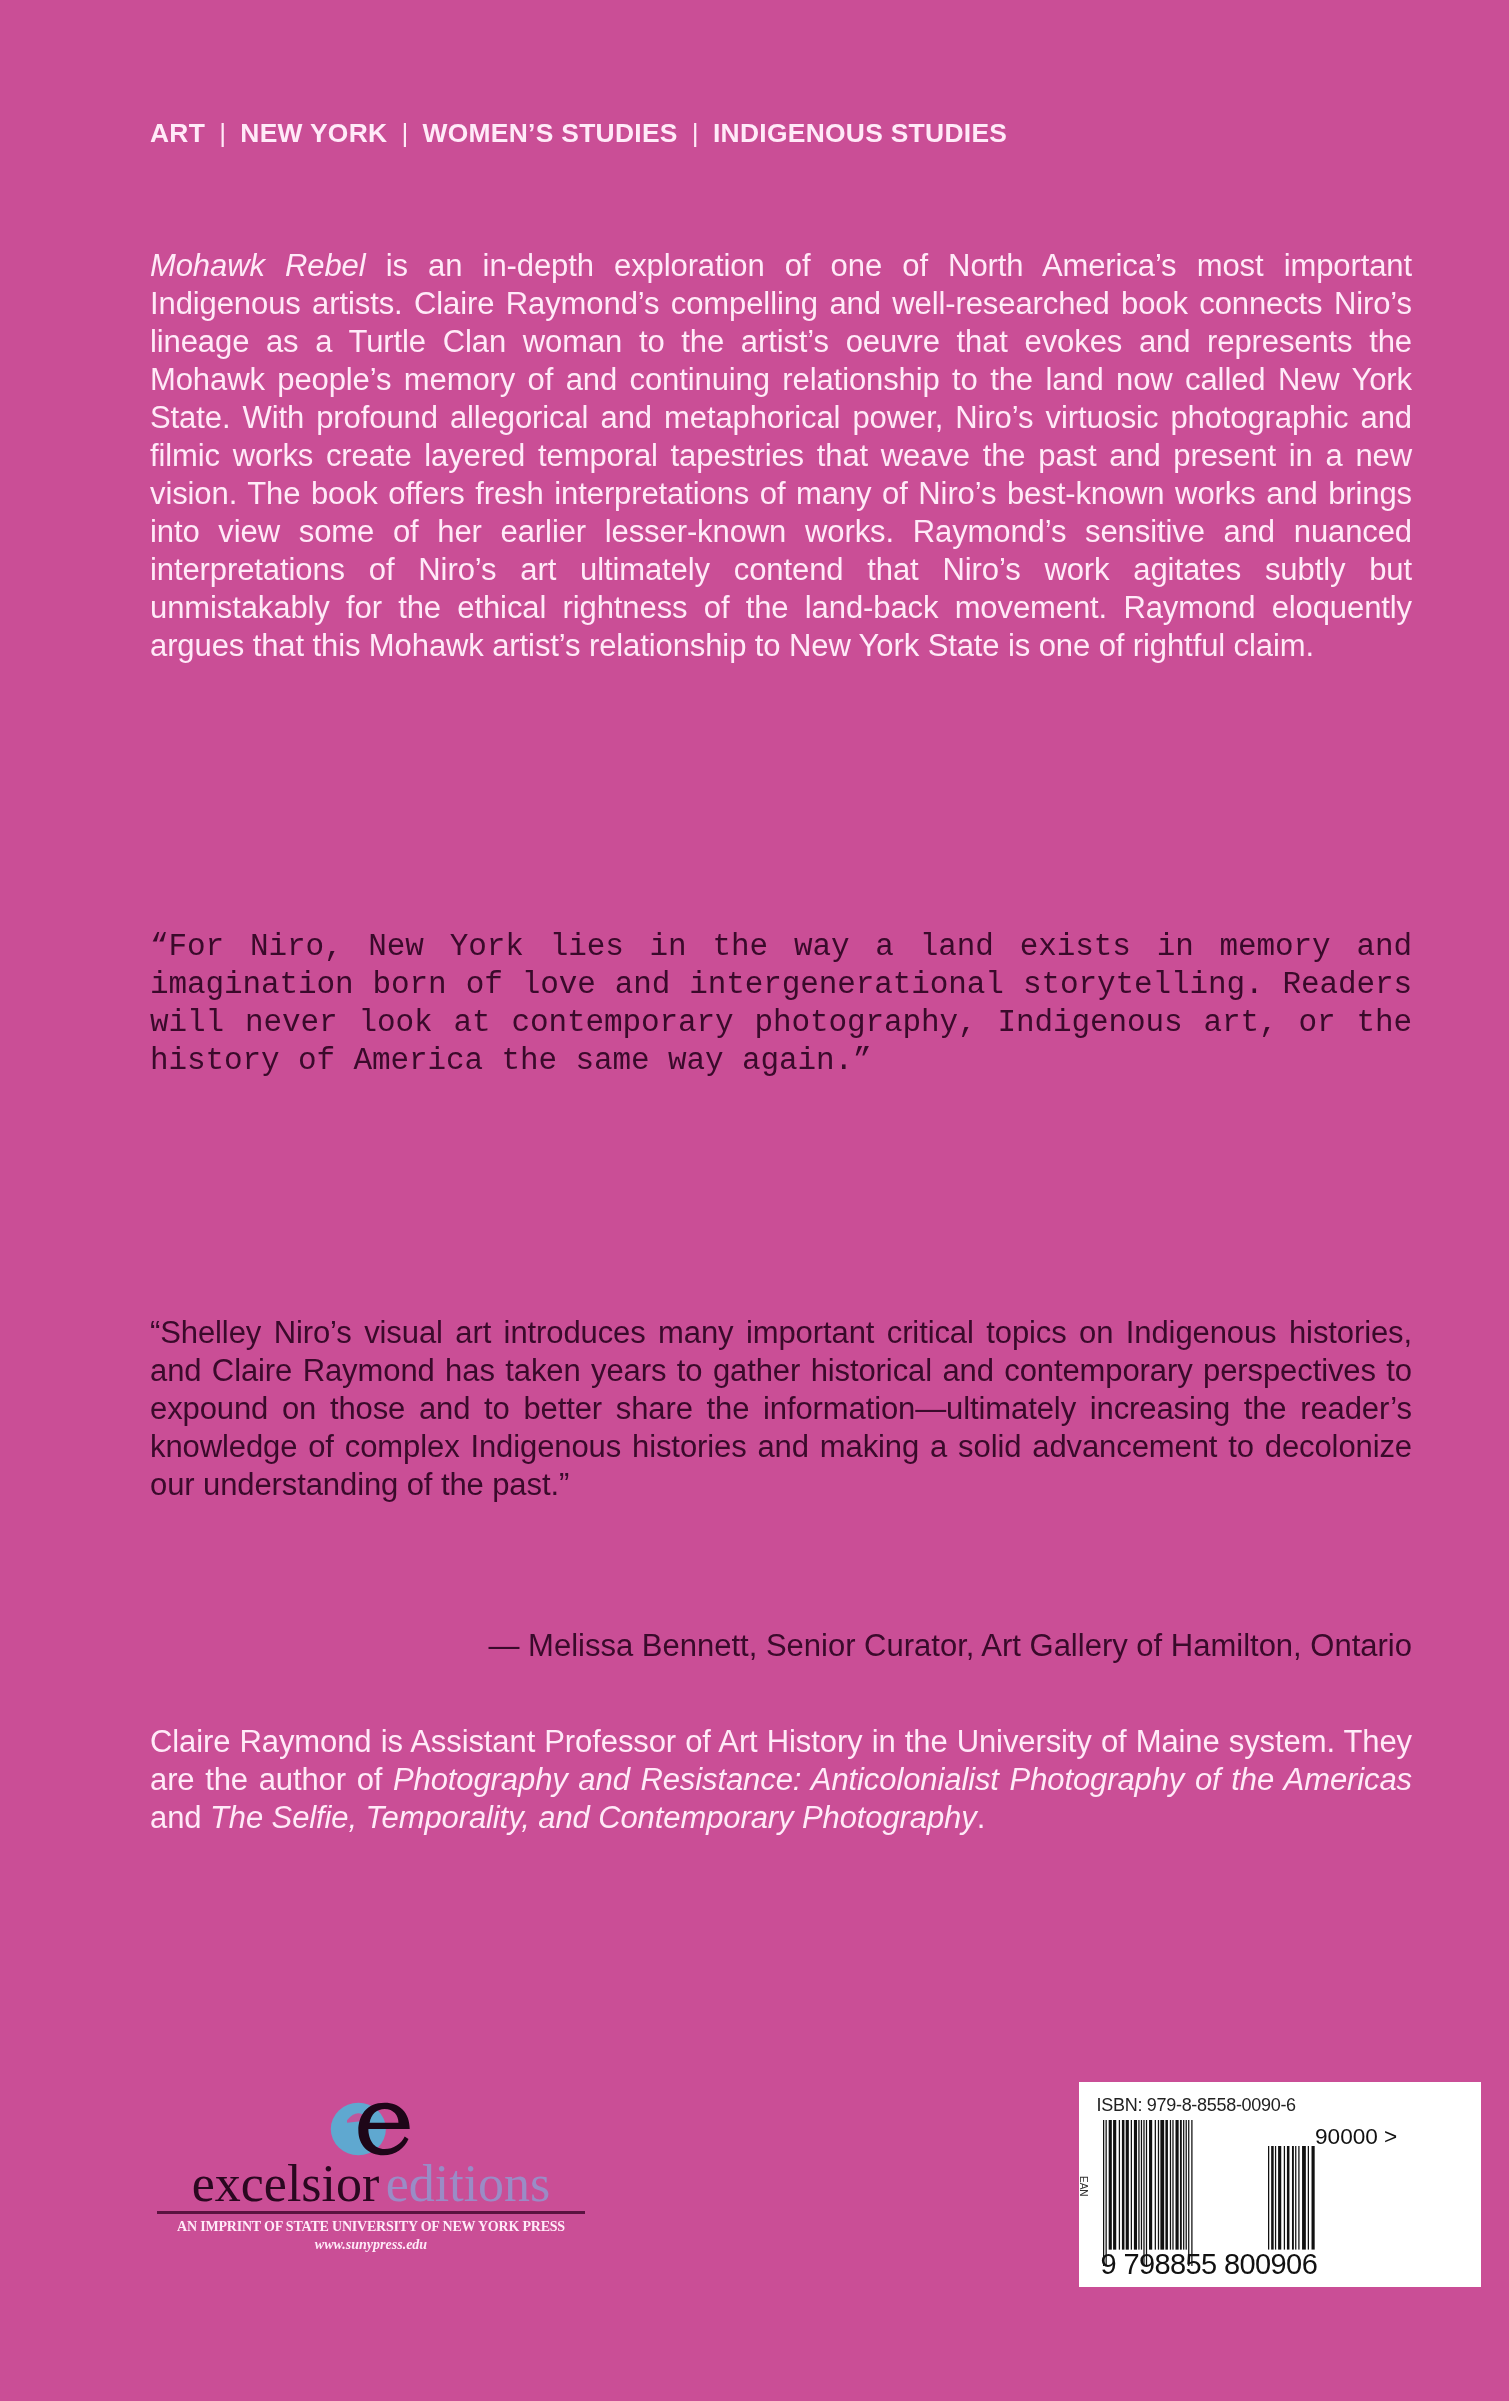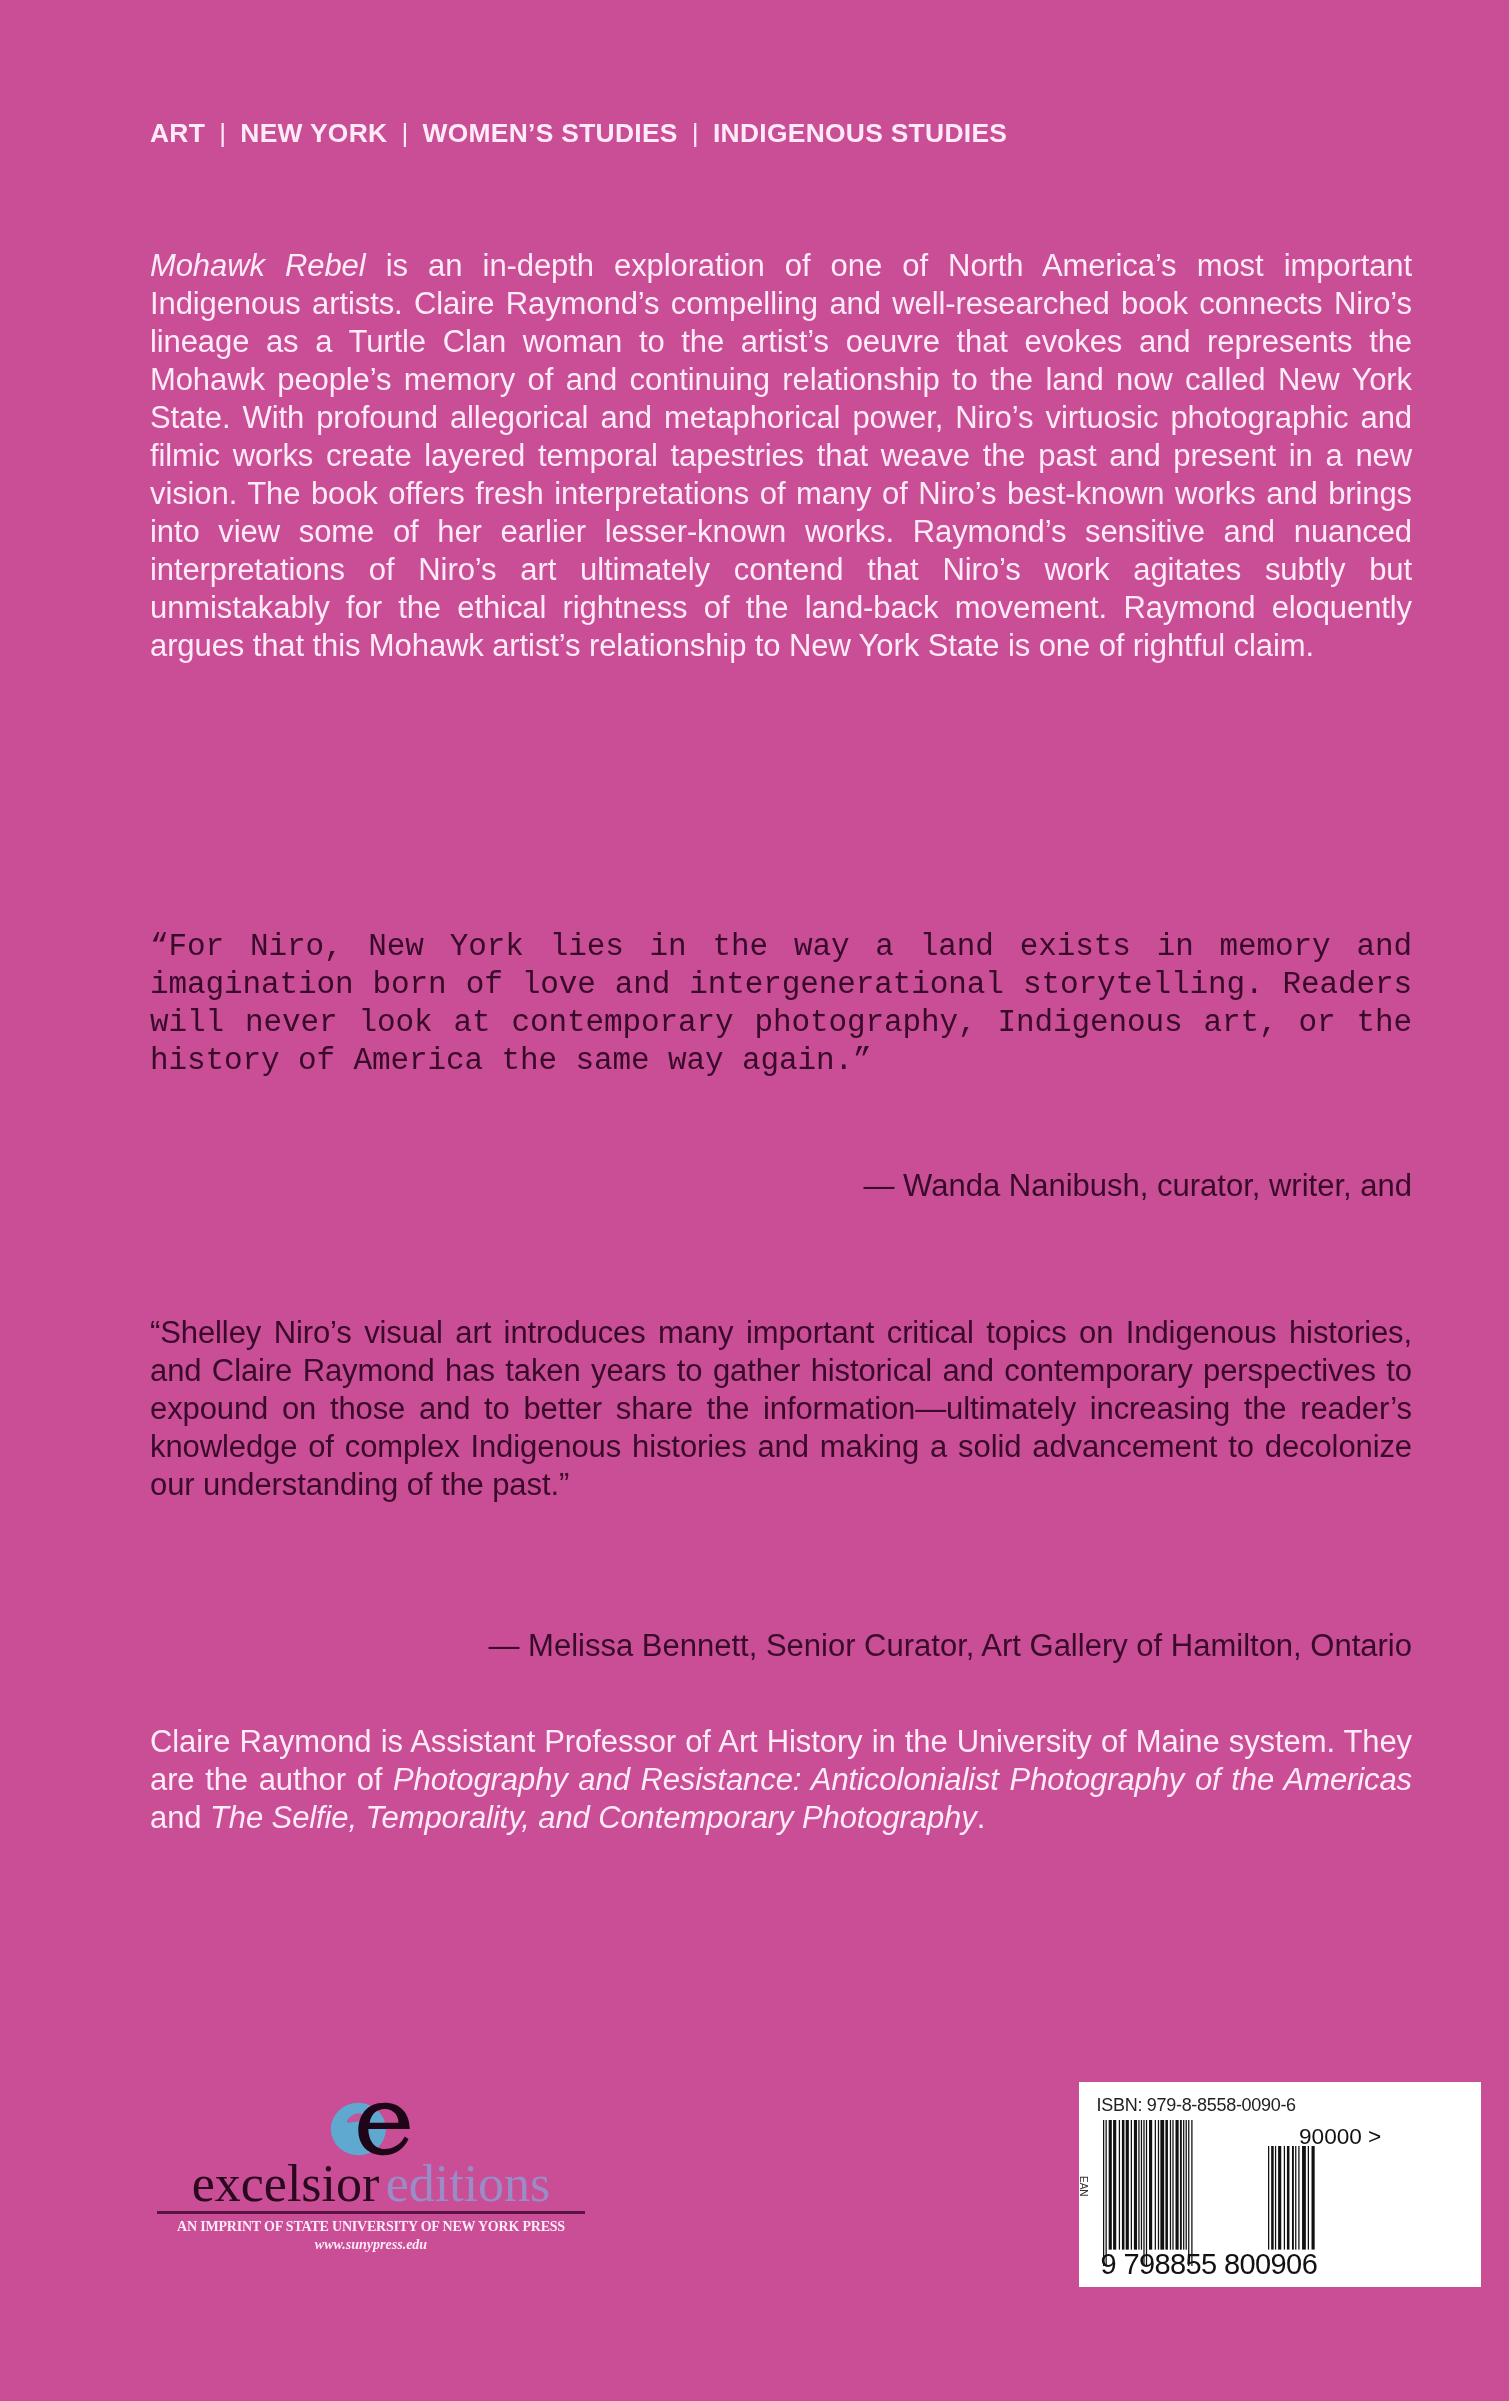--- a/index.html
+++ b/index.html
@@ -66,35 +66,34 @@
     position: absolute; left: 10px; top: 94px; font-size: 10px; color: #333;
     transform: rotate(90deg); transform-origin: left top; white-space: nowrap;
   }
   .bars-main { position: absolute; left: 24px; top: 38px; width: 145px; height: 146px; }
   .bars-addon { position: absolute; left: 189px; top: 64px; width: 82px; height: 120px; }
   .ean-digits {
     position: absolute; left: 21.4px; top: 166px; font-size: 29px; color: #111; letter-spacing: -0.6px;
     background: transparent; white-space: nowrap;
   }
   .addon-digits {
-    position: absolute; left: 220px; top: 42px; font-size: 22.6px; color: #111; white-space: nowrap;
+    position: absolute; left: 236px; top: 42px; font-size: 22.6px; color: #111; white-space: nowrap;
   }
 </style>
 </head>
 <body>
 
 <div class="col cats light">
   <span>ART</span><span class="sep">|</span><span>NEW YORK</span><span class="sep">|</span><span>WOMEN’S STUDIES</span><span class="sep">|</span><span>INDIGENOUS STUDIES</span>
 </div>
 
 <div class="col para desc light"><i>Mohawk Rebel</i><span> is an in-depth exploration of one of North America’s most important Indigenous artists. Claire Raymond’s compelling and well-researched book connects Niro’s lineage as a Turtle Clan woman to the artist’s oeuvre that evokes and represents the Mohawk people’s memory of and continuing relationship to the land now called New York State. With profound allegorical and metaphorical power, Niro’s virtuosic photographic and filmic works create layered temporal tapestries that weave the past and present in a new vision. The book offers fresh interpretations of many of Niro’s best-known works and brings into view some of her earlier lesser-known works. Raymond’s sensitive and nuanced interpretations of Niro’s art ultimately contend that Niro’s work agitates subtly but unmistakably for the ethical rightness of the land-back movement. Raymond eloquently argues that this Mohawk artist’s relationship to New York State is one of rightful claim.</span></div>
 
 <div class="col para quote1 dark">“For Niro, New York lies in the way a land exists in memory and imagination born of love and intergenerational storytelling. Readers will never look at contemporary photography, Indigenous art, or the history of America the same way again.”</div>
 <div class="col attr attr1 dark">
-  <div>— Wanda Nanibush, curator, writer, and</div>
 </div>
 
 <div class="col para quote2 dark">“Shelley Niro’s visual art introduces many important critical topics on Indigenous histories, and Claire Raymond has taken years to gather historical and contemporary perspectives to expound on those and to better share the information—ultimately increasing the reader’s knowledge of complex Indigenous histories and making a solid advancement to decolonize our understanding of the past.”</div>
 <div class="col attr attr2 dark">
   <div>— Melissa Bennett, Senior Curator, Art Gallery of Hamilton, Ontario</div>
 </div>
 
 <div class="col para bio light"><b>Claire Raymond</b><span> is Assistant Professor of Art History in the University of Maine system. They are the author of </span><i>Photography and Resistance: Anticolonialist Photography of the Americas</i><span> and </span><i>The Selfie, Temporality, and Contemporary Photography</i><span>.</span></div>
 
 <div class="logo">

